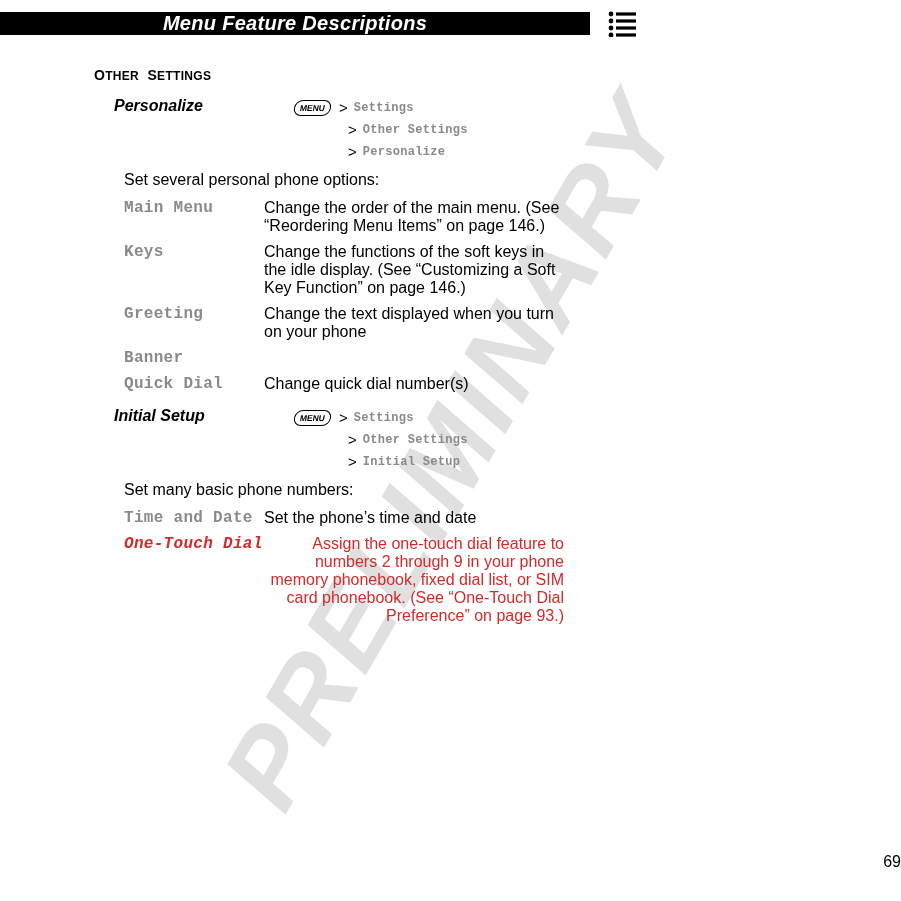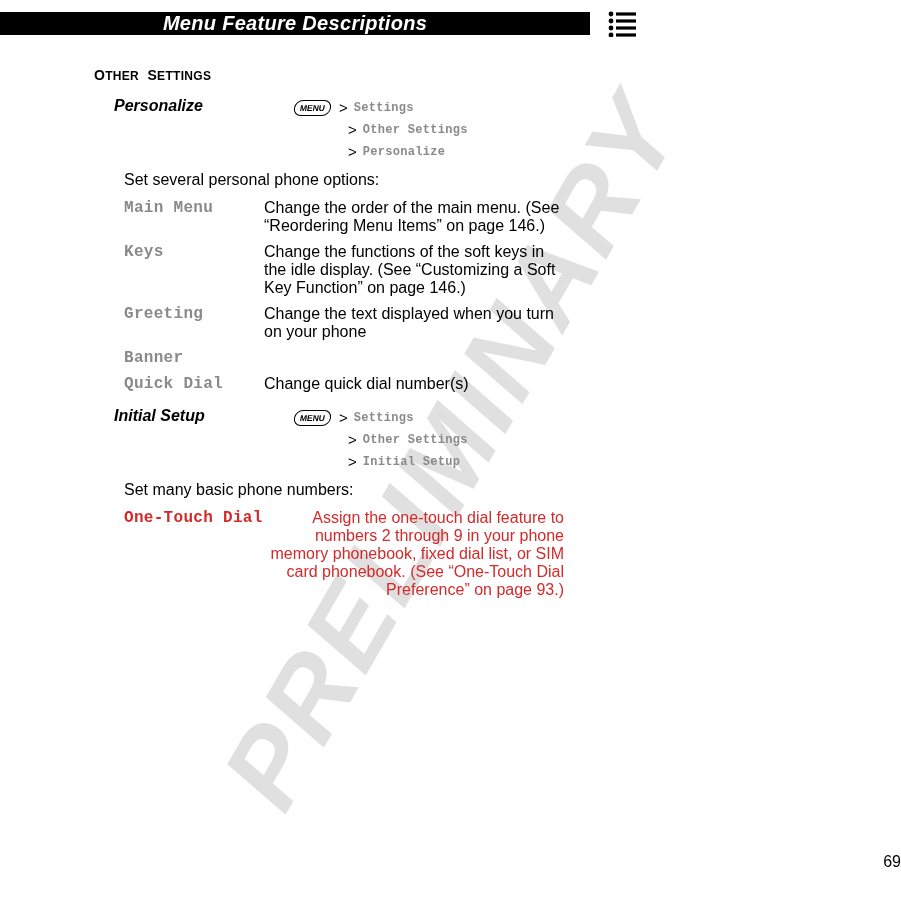--- a/index.html
+++ b/index.html
@@ -122,21 +122,21 @@
       font-weight: bold;
       color: #8a8a8a;
       font-size: 16px;
       letter-spacing: 0.3px;
     }
     .option-desc {
       flex: 0 0 300px;
       font-size: 16px;
       line-height: 18px;
     }
-    .option-name.red { color: #d42a2a; }
+    .option-name.red { color: #d42a2a; font-style: italic; }
     .option-desc.red { color: #d42a2a; text-align: right; }
     .page-num {
       position: absolute;
       bottom: 30px;
       left: 0;
       width: 100%;
       text-align: right;
       font-size: 16px;
     }
   </style>
@@ -224,19 +224,23 @@
       <div class="nav-line indent">
         <span class="nav-gt">&gt;</span>
         <span class="mono">Initial Setup</span>
       </div>
     </div>
   </div>
 
   <div class="intro">Set many basic phone numbers:</div>
 
   <div class="option-row">
+    <div class="option-name">Time and Date</div>
+    <div class="option-desc">Set the phone’s time and date</div>
+  </div>
+  <div class="option-row">
     <div class="option-name red">One-Touch Dial</div>
     <div class="option-desc red">Assign the one-touch dial feature to numbers 2 through 9 in your phone memory phonebook, fixed dial list, or SIM card phonebook. (See “One-Touch Dial Preference” on page 93.)</div>
   </div>
 
 </div>
 
 <div class="page-num">69</div>
 
 </body></html>

